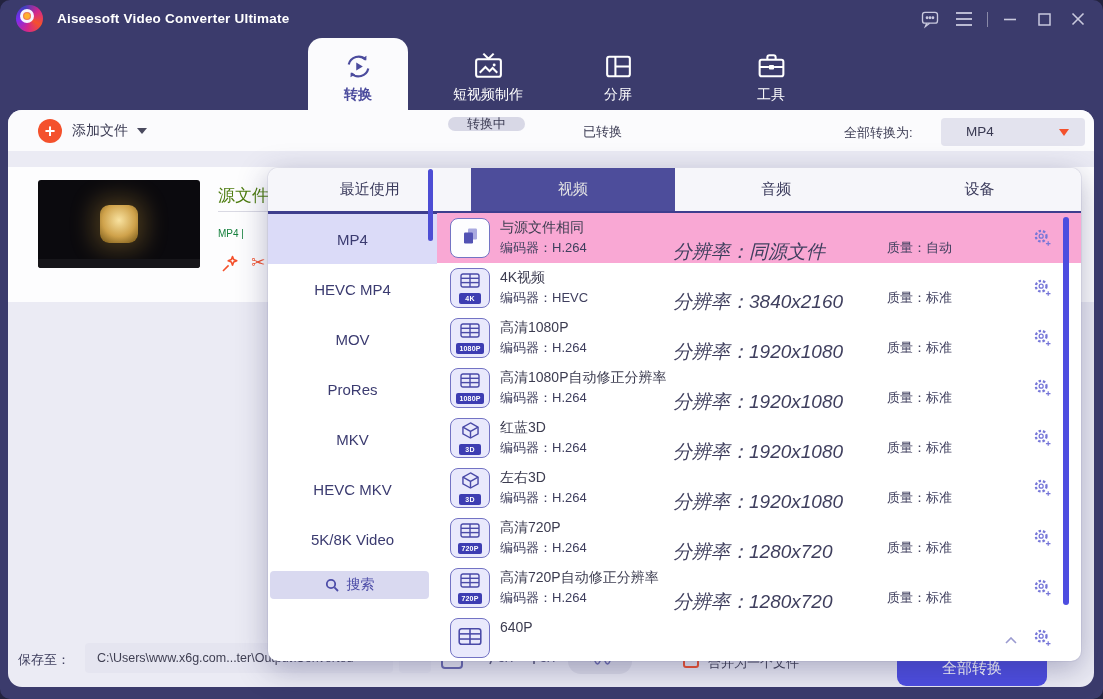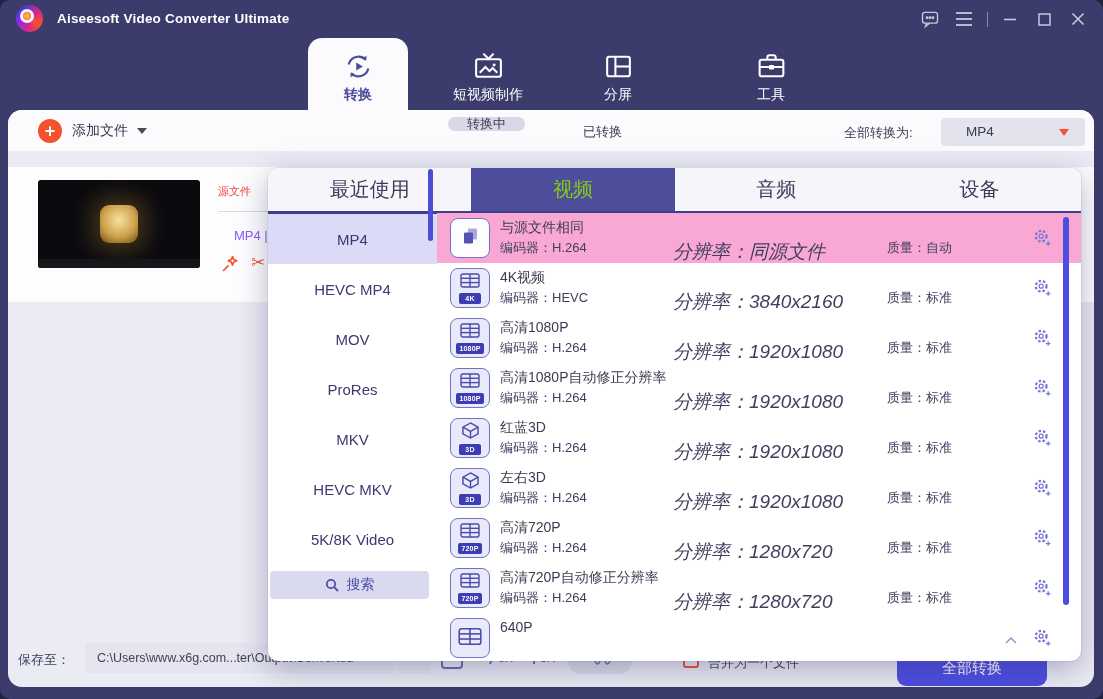--- a/index.html
+++ b/index.html
@@ -49,23 +49,23 @@
   #format-dropdown .dd-caret{position:absolute;right:16px;top:11px;width:0;height:0;
         border-left:5.5px solid transparent;border-right:5.5px solid transparent;border-top:7px solid #f4512c;}
 
   
   #file-card{position:absolute;left:8px;top:167px;width:1086px;height:135px;background:#fdfdfe;z-index:1;}
   #thumb{position:absolute;left:30px;top:13px;width:162px;height:88px;background:#0b0a0e;border-radius:3px;overflow:hidden;}
   #thumb-emblem{position:absolute;left:62px;top:25px;width:38px;height:38px;border-radius:9px;
         background:radial-gradient(circle at 50% 40%,#f8e2a0,#cfa24b 55%,#6e5012);
         box-shadow:0 0 22px 8px rgba(216,166,60,.28);}
   #thumb-bar{position:absolute;left:0;bottom:0;width:162px;height:9px;background:#17161a;}
-  #source-label{position:absolute;left:210px;top:17px;font-size:11px;color:#ef4444;}
+  #source-label{position:absolute;left:210px;top:17px;font-size:17px;color:#4d7c0f;}
   #source-divider{position:absolute;left:210px;top:44px;width:52px;height:1px;background:#d9d9e3;}
-  #source-format{position:absolute;left:210px;top:61px;font-size:13px;color:#8b5cf6;margin-left:16px;}
+  #source-format{position:absolute;left:210px;top:61px;font-size:10px;color:#15803d;}
   #wand-btn{position:absolute;left:212px;top:87px;cursor:pointer;}
   #scissors-btn{position:absolute;left:243px;top:85px;cursor:pointer;font-size:17px;color:#f4512c;}
   #save-label{position:absolute;left:18px;top:651px;font-size:13px;color:#3f3f5e;z-index:5;}
   #path-box{position:absolute;left:85px;top:643px;width:308px;height:30px;background:#e5e5f0;border-radius:4px;z-index:5;
             font-size:12.5px;color:#3f3f52;line-height:30px;padding:0 12px;white-space:nowrap;overflow:hidden;}
   #browse-box{position:absolute;left:399px;top:643px;width:32px;height:30px;background:#e5e5f0;border-radius:4px;z-index:5;}
   #tool-square{position:absolute;left:441px;top:647px;width:22px;height:22px;border:2px solid #6b6bb0;border-radius:4px;z-index:5;}
   .mini-toggle{position:absolute;top:653px;font-size:9px;font-weight:700;color:#5b5b7a;z-index:5;display:flex;align-items:center;}
   .mini-toggle svg{margin-right:1px;}
   #toggle-1{left:487px;}
@@ -74,22 +74,22 @@
              display:flex;align-items:center;justify-content:center;}
   #merge-check{position:absolute;left:683px;top:652px;width:16px;height:16px;border:2.5px solid #f4512c;border-radius:3px;z-index:5;cursor:pointer;}
   #merge-label{position:absolute;left:708px;top:654px;font-size:13px;color:#3f3f52;z-index:5;}
   #convert-btn{position:absolute;left:897px;top:650px;width:150px;height:36px;background:#4d4de0;border-radius:9px;z-index:5;
                color:#fff;font-size:15px;display:flex;align-items:center;justify-content:center;cursor:pointer;}
 
   
   #panel{position:absolute;left:268px;top:168px;width:813px;height:493px;background:#ffffff;border-radius:10px;z-index:10;
          box-shadow:0 8px 30px rgba(45,45,100,.35),0 0 0 1px rgba(130,130,185,.12);overflow:hidden;}
   #panel-tabs{position:absolute;left:0;top:0;width:813px;height:43px;background:#f6f6fa;display:flex;border-radius:10px 10px 0 0;}
-  .ptab{flex:1 1 0;display:flex;align-items:center;justify-content:center;font-size:20px;color:#3b3b5c;cursor:pointer;}
-  .ptab.active{background:#4d4d9b;color:#84cc16;}
+  .ptab{flex:1 1 0;display:flex;align-items:center;justify-content:center;font-size:15px;color:#3b3b5c;cursor:pointer;}
+  .ptab.active{background:#4d4d9b;color:#e5e5e5;}
   #panel-underline{position:absolute;left:0;top:43px;width:813px;height:3px;background:#3e3e8e;}
 
   #panel-sidebar{position:absolute;left:0;top:46px;width:169px;height:447px;}
   .side-item{height:50px;display:flex;align-items:center;justify-content:center;font-size:15px;color:#3b3b70;cursor:pointer;}
   .side-item.selected{background:#dbdbf8;}
   #side-scroll{position:absolute;left:160px;top:1px;width:5px;height:72px;background:#4d4dd4;border-radius:3px;}
   #search-btn{position:absolute;left:2px;top:403px;width:159px;height:28px;background:#d9d9f0;border-radius:4px;cursor:pointer;
               display:flex;align-items:center;justify-content:center;}
   #search-btn span{margin-left:8px;font-size:14px;color:#4d4da8;}
 

